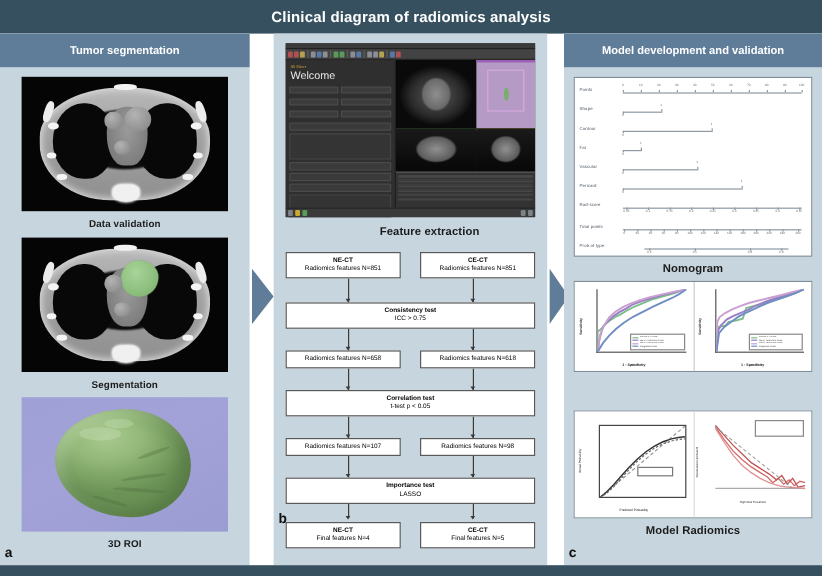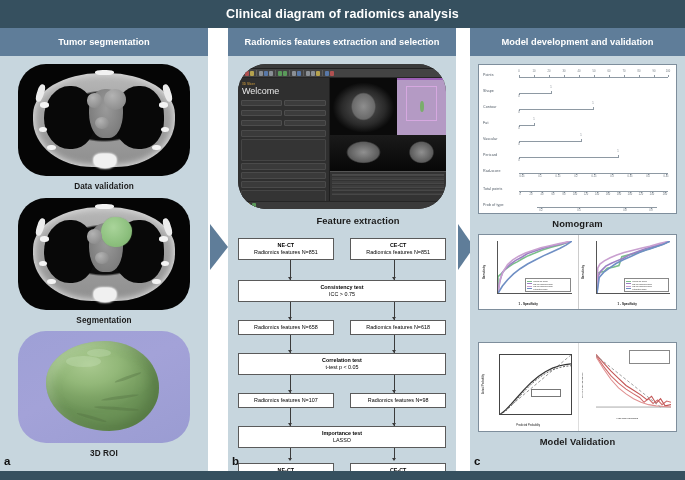--- a/index.html
+++ b/index.html
@@ -60,21 +60,20 @@
   .cap {
     text-align: center; font-size: 8.2px; font-weight: bold;
     color: #1b1b1b; letter-spacing: .1px;
   }
   .cap.big { font-size: 9.4px; }
 
   
   .imgbox {
     position: relative; overflow: hidden;
     background: #000;
-    border-radius: 28px;
   }
   
   .ct { background:#050505; position:relative; }
   .ct .body {
     position:absolute; left:9%; top:8%; width:82%; height:84%;
     border-radius: 48% 48% 42% 42% / 44% 44% 50% 50%;
     background:
       radial-gradient(ellipse 52% 46% at 50% 46%, #0b0b0b 0%, #0d0d0d 55%, rgba(13,13,13,0) 60%),
       linear-gradient(180deg,#b9b9b9 0%, #a2a2a2 40%, #8f8f8f 100%);
     box-shadow: inset 0 0 6px 2px #d8d8d8;
@@ -351,23 +350,20 @@
 
       <div class="panel-letter">a</div>
     </div>
   </div>
 
   <svg style="position:absolute;left:208px;top:222px;width:22px;height:50px;">
     <polygon points="2,2 20,25 2,48" fill="#5f7d99"></polygon>
   </svg>
 
   <div class="col b">
-    <div class="col-head">
-      <span class="t">Radiomics features extraction and selection</span>
-    </div>
     <div class="col-body">
 
       <div class="imgbox slicer" style="position:absolute;left:10px;top:8px;width:208px;height:145px;">
         <div class="menubar"></div>
         <div class="toolbar">
           <div class="tb-ico r"></div>
           <div class="tb-ico r"></div>
           <div class="tb-ico y"></div>
           <div class="tb-sep"></div>
           <div class="tb-ico"></div>
@@ -784,20 +780,20 @@
               <polyline points="0,4 10,18 20,32 30,44 40,56 50,64 60,72 68,80 74,74 80,86 86,78 92,90 100,88" fill="none" stroke="#c25555" stroke-width="1.1" vector-effect="non-scaling-stroke"></polyline>
               <polyline points="0,8 10,28 20,46 30,60 40,70 50,78 60,84 70,88 80,90 90,91 100,92" fill="none" stroke="#e09090" stroke-width="1.1" vector-effect="non-scaling-stroke"></polyline>
               <line x1="0" y1="6" x2="86" y2="92" stroke="#999" stroke-width=".9" stroke-dasharray="3,2" vector-effect="non-scaling-stroke"></line>
             </svg>
           </div>
           <div style="position:absolute;right:6%;top:8%;width:42%;height:16%;border:.4px solid #888;background:#fff;"></div>
           <div style="position:absolute;left:0;right:0;bottom:12%;text-align:center;font-size:2.4px;color:#222;">High Risk Threshold</div>
           <div style="position:absolute;left:3%;top:62%;font-size:2.3px;color:#222;transform:rotate(-90deg);transform-origin:left top;white-space:nowrap;">Standardized Net Benefit</div>
         </div>
       </div>
-      <div class="cap big plot-caption" style="top:380px;">Model Validation</div>
+      <div class="cap big plot-caption" style="top:380px;">Model Radiomics</div>
 
       <div class="panel-letter">c</div>
     </div>
   </div>
 
   <div class="footer"></div>
 </div>
 
 </body></html>

